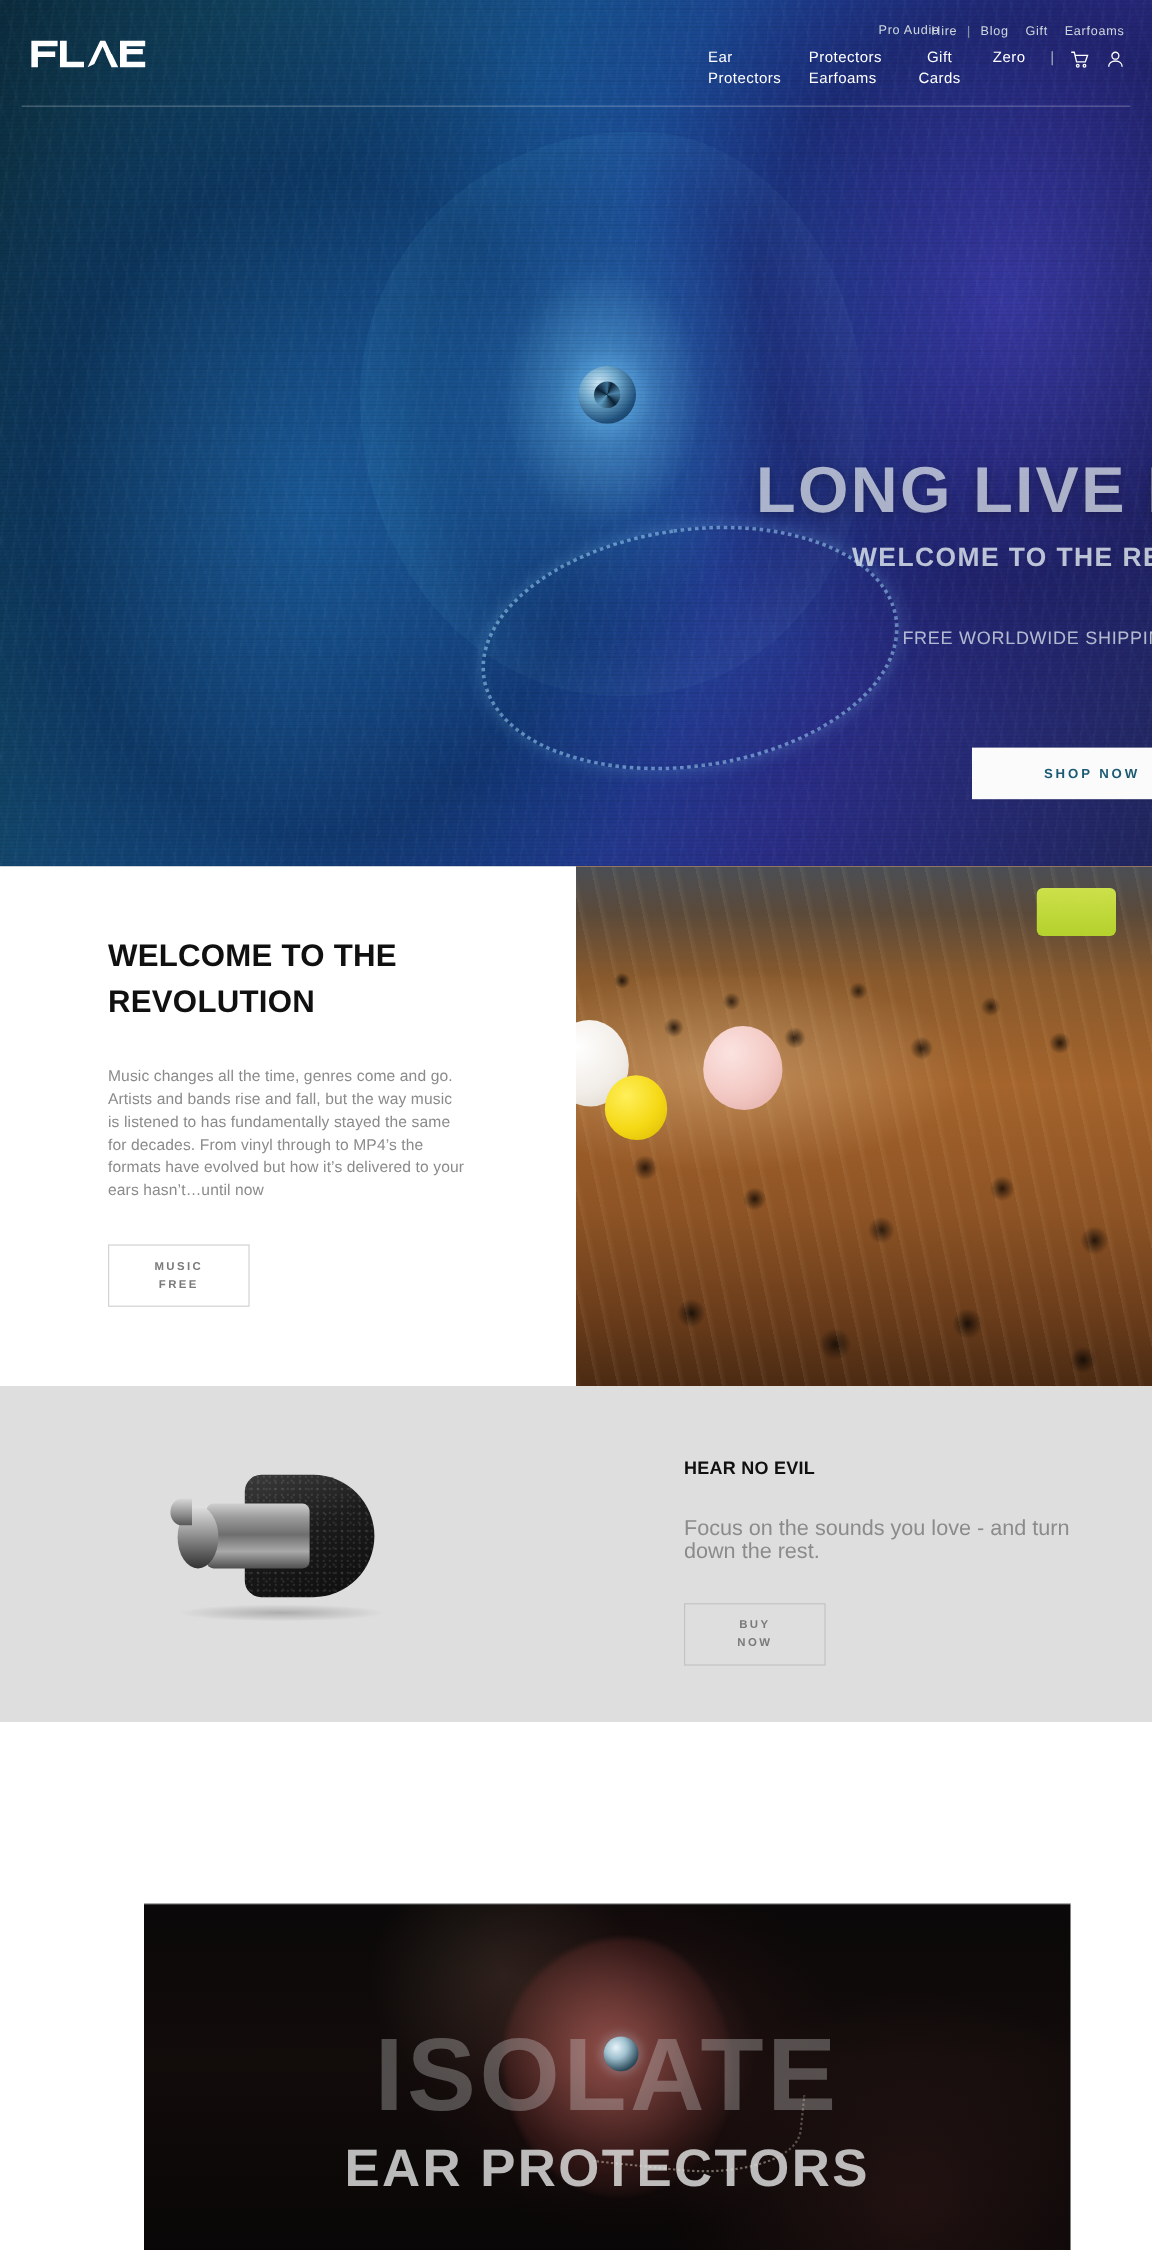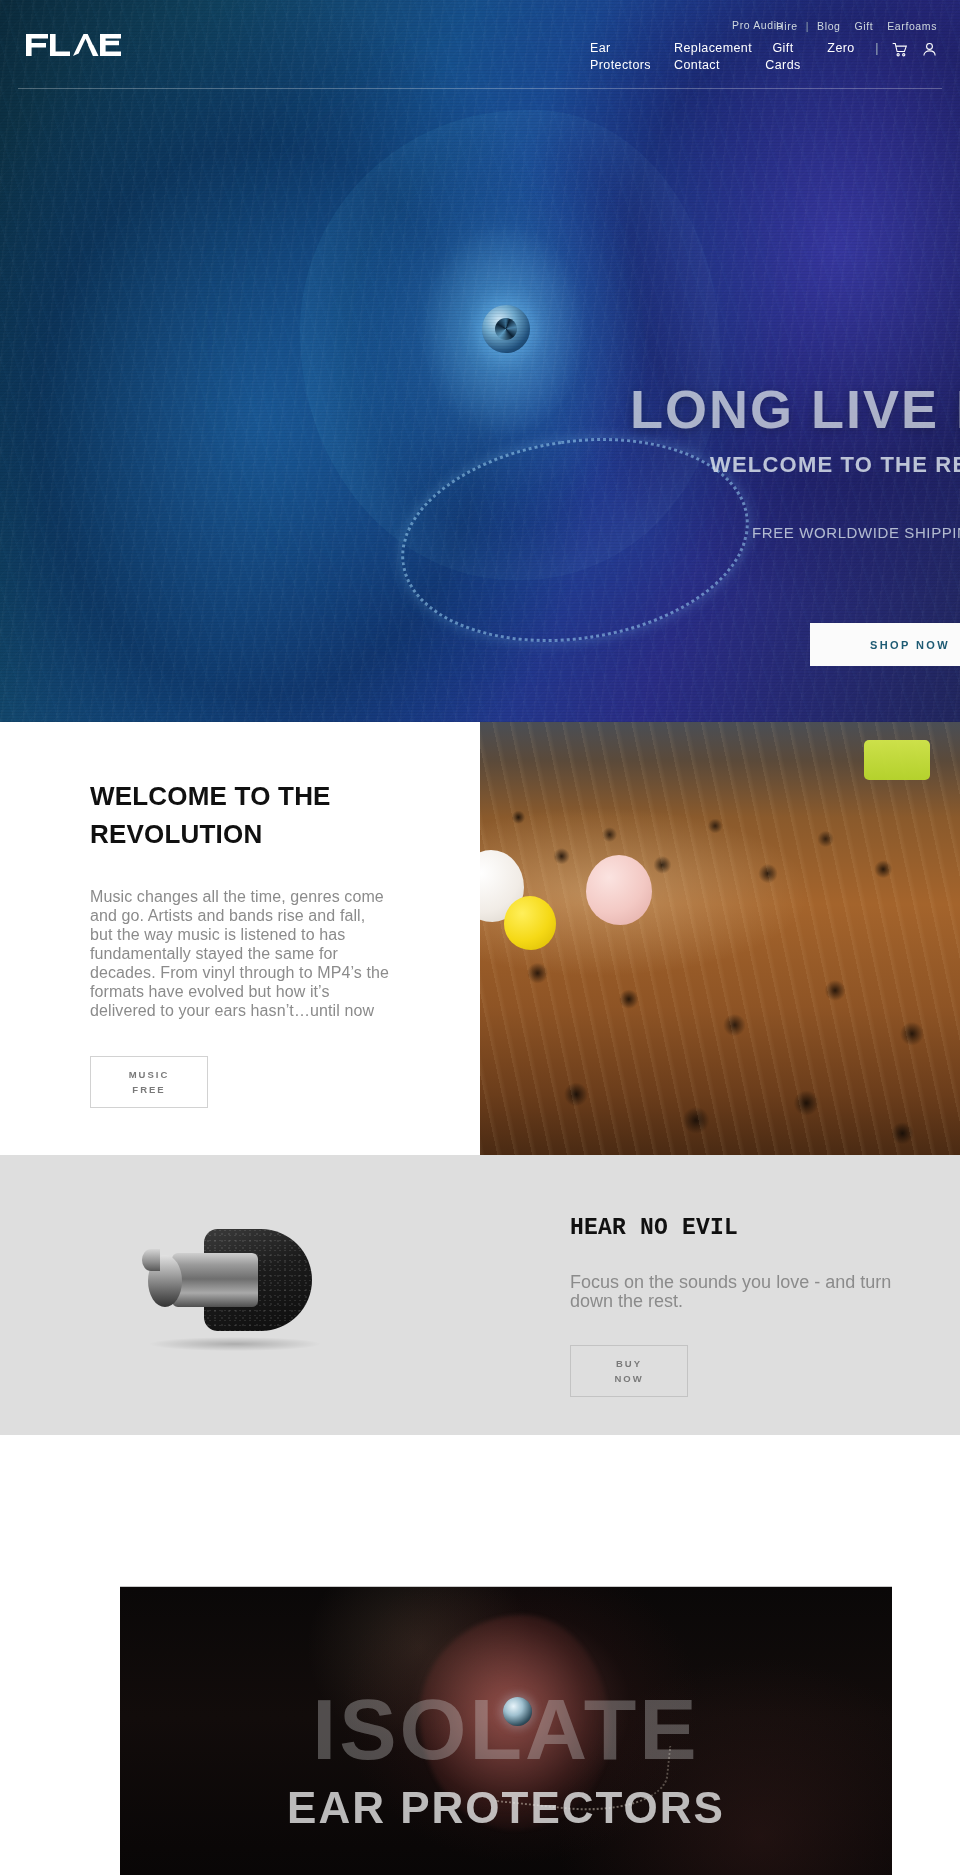--- a/index.html
+++ b/index.html
@@ -126,21 +126,21 @@
   
   .welcome{
     position:absolute; left:0; top:722px; width:960px; height:433px; background:#fff;
   }
   .welcome-inner{ position:absolute; left:90px; top:55px; width:300px; }
   .welcome h2{
     font-size:26px; font-weight:700; letter-spacing:.2px; color:#101010;
     line-height:38px; margin-bottom:34px;
   }
   .welcome p{
-    font-size:16px; line-height:19px; color:#8b8b8b; letter-spacing:.1px;
+    font-size:13px; line-height:19px; color:#8b8b8b; letter-spacing:.1px;
   }
   .ghost-btn{
     margin-top:36px; width:118px; height:52px; border:1px solid #d2d2d2; background:transparent;
     display:flex; flex-direction:column; align-items:center; justify-content:center;
     color:#7a7a7a; font-size:9.5px; font-weight:700; letter-spacing:2px; line-height:15px;
     cursor:pointer; font-family:"Liberation Sans", sans-serif;
   }
   .crowd{
     position:absolute; left:480px; top:0; width:480px; height:433px; overflow:hidden;
     background:#a1561f;
@@ -208,21 +208,21 @@
   }
   .plug-tab{
     position:absolute; left:22px; top:34px; width:18px; height:22px; border-radius:50% 0 0 50%;
     background:linear-gradient(180deg,#d6d6d6 0%,#8e8e8e 60%,#575757 100%);
   }
   .plug-shadow{
     position:absolute; left:30px; top:122px; width:170px; height:14px; border-radius:50%;
     background:radial-gradient(ellipse at center, rgba(0,0,0,.22) 0%, rgba(0,0,0,0) 72%);
   }
   .hne-copy{ position:absolute; left:570px; top:60px; width:330px; }
-  .hne-copy h2{ font-size:23px; font-weight:700; color:#101010; letter-spacing:.2px; margin-bottom:32px;font-family:Liberation Mono, monospace; }
+  .hne-copy h2{ font-size:15px; font-weight:700; color:#101010; letter-spacing:.2px; margin-bottom:32px; }
   .hne-copy p{ font-size:18px; line-height:19px; color:#8b8b8b; }
   .hne-copy .ghost-btn{ margin-top:34px; border-color:#c3c3c3; }
 
   
   .isolate{
     position:absolute; left:120px; top:1586px; width:772px; height:373px;
     overflow:hidden; background:#070707; border-top:1px solid #c9c9c9;
   }
   .iso-bg{
     position:absolute; inset:0;
@@ -289,21 +289,21 @@
       <a style="width:44px;display:inline-block;line-height:13px;">Pro Audio</a>
       <a>Hire</a>
       <span class="sep">|</span>
       <a>Blog</a>
       <a>Gift</a>
       <a>Earfoams</a>
     </nav>
 
     <nav class="mainnav">
       <a>Ear Protectors</a>
-      <a>Replacement Contact</a>
+      <a>Protectors Earfoams</a>
       <a class="w-gift">Gift Cards</a>
       <a class="w-zero">Zero</a>
       <span class="navdiv">|</span>
       <span class="iconbtn">
         <svg width="17" height="17" viewBox="0 0 20 20" fill="none" stroke="#ffffff" stroke-width="1.3" aria-hidden="true">
           <path d="M2 3 h3 l2.2 9.4 h8.6 L18 6 H6"></path>
           <circle cx="8.4" cy="16.2" r="1.3"></circle>
           <circle cx="15" cy="16.2" r="1.3"></circle>
         </svg>
       </span>

